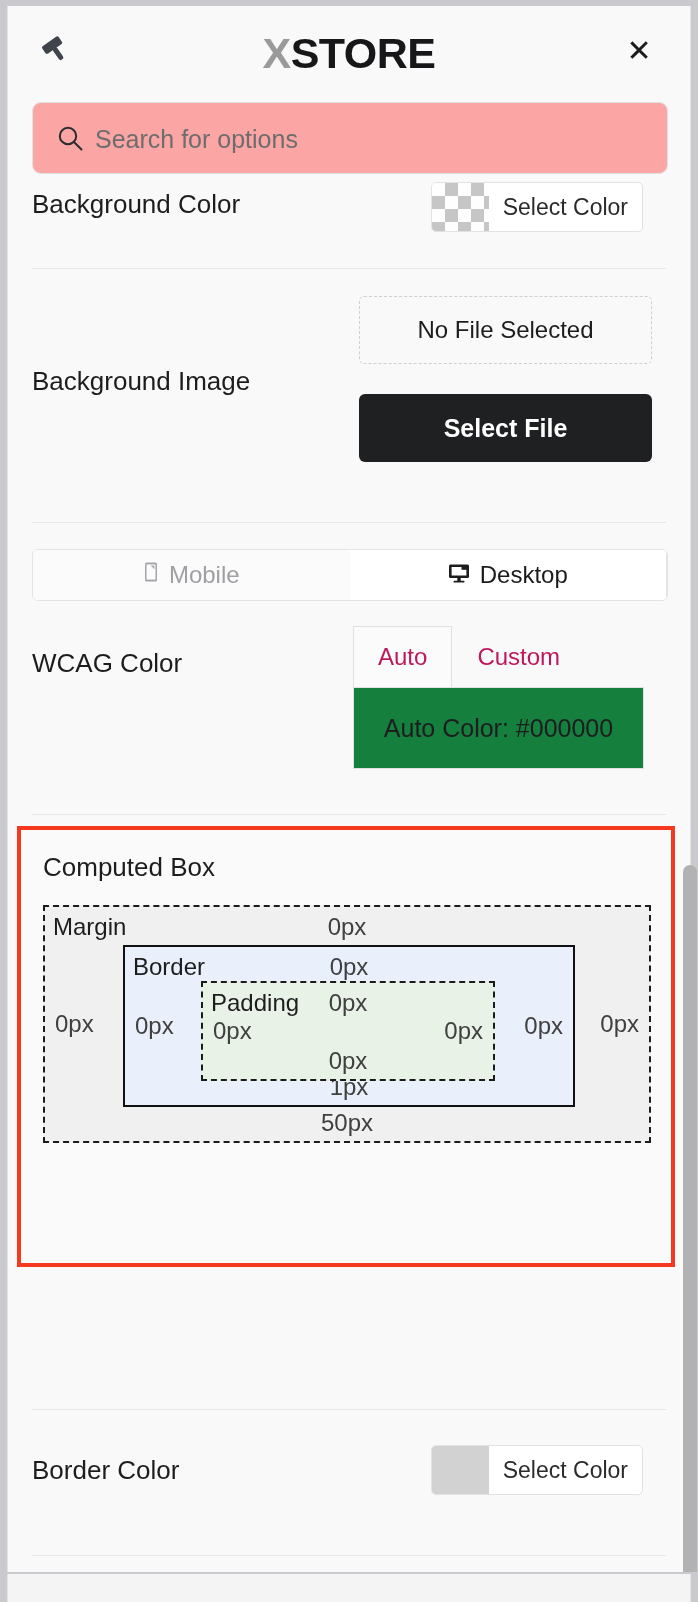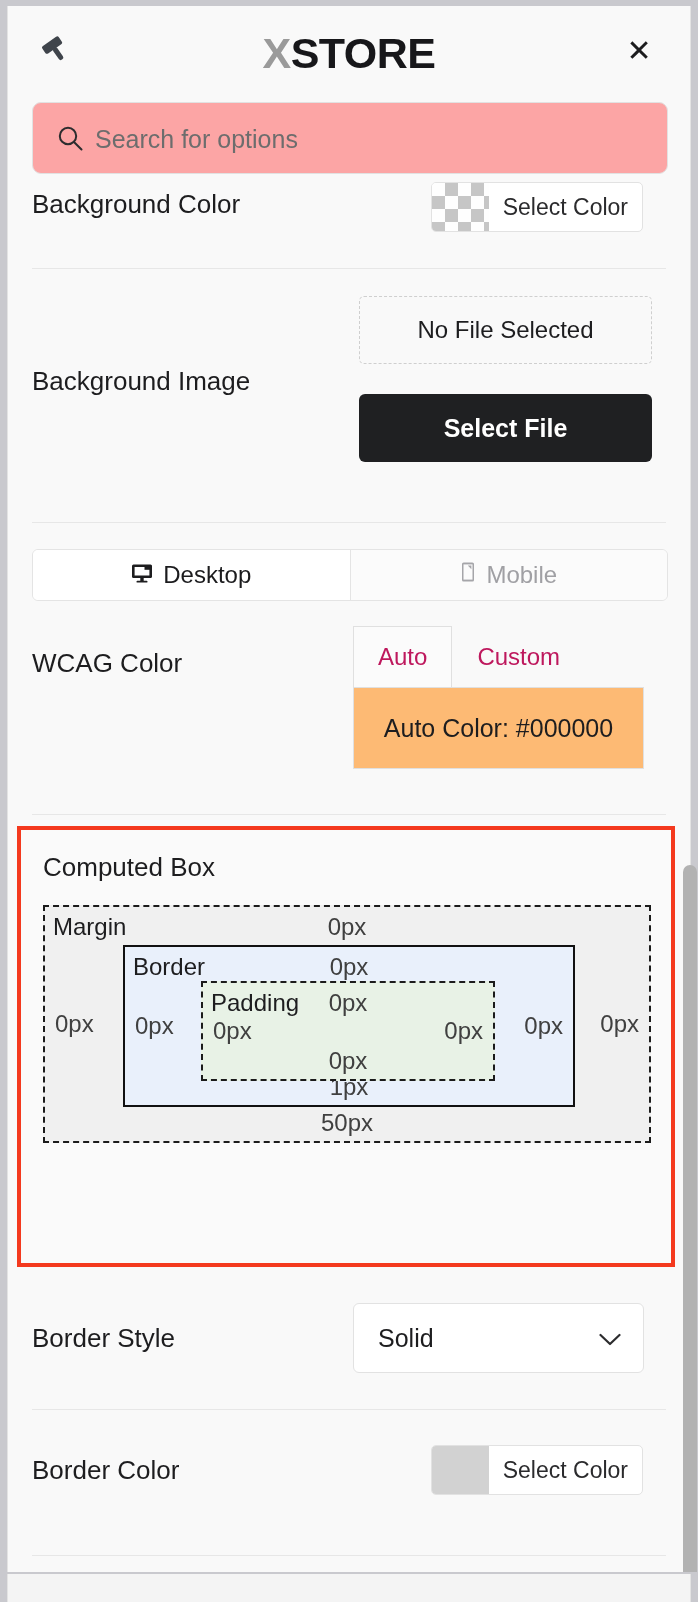--- a/index.html
+++ b/index.html
@@ -271,21 +271,21 @@
     align-items: center;
     justify-content: center;
   }
   .wcag-tab.selected {
     background: #fbfbfb;
     border: 1px solid #e0e0e0;
     border-bottom-color: transparent;
   }
   .wcag-panel {
     position: absolute;
-    background: #fdba74;
+    background: #15803d;
     border: 1px solid #e0e0e0;
     box-sizing: border-box;
     display: flex;
     align-items: center;
     justify-content: center;
     font-size: 25px;
     color: #1d1d1f;
   }
 
   
@@ -442,42 +442,42 @@
 
     <div class="row" style="top:290px;height:190px;">
       <div class="row-label" style="top:70px;">Background Image</div>
       <div class="file-drop" style="left:351px;top:0px;width:293px;height:68px;">No File Selected</div>
       <div class="btn-dark" style="left:351px;top:98px;width:293px;height:68px;">Select File</div>
     </div>
 
     <div class="divider" style="top:516px;"></div>
 
     <div class="device-toggle" style="top:543px;">
+      <div class="device-tab inactive">
+        <span>
+          <svg viewBox="0 0 16 22" width="16" height="22">
+            <rect x="2" y="1.5" width="12" height="19" rx="1.6" fill="#a5a5a9"></rect>
+            <rect x="3.5" y="3.4" width="9" height="15.2" fill="#fbfbfb"></rect>
+            <path d="M7.8 4.6 h3.6 v3.6 z" fill="#a5a5a9"></path>
+          </svg>
+        </span>
+        <span>Mobile</span>
+      </div>
       <div class="device-tab active">
         <span>
           <svg viewBox="0 0 22 20" width="22" height="20">
             <rect x="1" y="1.5" width="20" height="13.5" rx="1.5" fill="#1d1d1f"></rect>
             <rect x="3.6" y="4" width="14.8" height="8.5" fill="#ffffff"></rect>
             <rect x="13.5" y="2.6" width="7" height="4.2" fill="#1d1d1f"></rect>
             <rect x="9.3" y="15" width="3.4" height="3.2" fill="#1d1d1f"></rect>
             <rect x="5.5" y="17.7" width="11" height="1.9" rx="0.9" fill="#1d1d1f"></rect>
           </svg>
         </span>
         <span>Desktop</span>
       </div>
-      <div class="device-tab inactive">
-        <span>
-          <svg viewBox="0 0 16 22" width="16" height="22">
-            <rect x="2" y="1.5" width="12" height="19" rx="1.6" fill="#a5a5a9"></rect>
-            <rect x="3.5" y="3.4" width="9" height="15.2" fill="#fbfbfb"></rect>
-            <path d="M7.8 4.6 h3.6 v3.6 z" fill="#a5a5a9"></path>
-          </svg>
-        </span>
-        <span>Mobile</span>
-      </div>
     </div>
 
     <div class="row" style="top:614px;height:190px;">
       <div class="row-label" style="top:28px;">WCAG Color</div>
       <div class="wcag-tabs" style="left:345px;top:6px;">
         <div class="wcag-tab selected">
           <span>Auto</span>
         </div>
         <div class="wcag-tab">
           <span>Custom</span>
@@ -509,31 +509,20 @@
             <span class="bx-name">Padding</span>
             <span class="bx-val bx-top">0px</span>
             <span class="bx-val bx-left">0px</span>
             <span class="bx-val bx-right">0px</span>
             <span class="bx-val bx-bottom">0px</span>
           </div>
         </div>
       </div>
     </div>
 
-    <div class="row" style="top:1297px;height:80px;">
-      <div class="row-label" style="top:20px;">Border Style</div>
-      <div class="select-ctl" style="left:345px;top:0px;width:291px;height:70px;">
-        <span class="select-value">Solid</span>
-        <span class="chev">
-          <svg viewBox="0 0 22 13" width="22" height="13">
-            <polyline points="1.5,2 11,11 20.5,2" fill="none" stroke="#2c2c2e" stroke-width="2.2" stroke-linecap="round" stroke-linejoin="round"></polyline>
-          </svg>
-        </span>
-      </div>
-    </div>
 
     <div class="divider" style="top:1403px;"></div>
 
     <div class="row" style="top:1435px;height:70px;">
       <div class="row-label" style="top:14px;">Border Color</div>
       <div class="color-ctl" style="left:423px;top:4px;width:212px;">
         <div class="color-swatch" style="background:#d2d2d2;"></div>
         <div class="color-text">Select Color</div>
       </div>
     </div>

